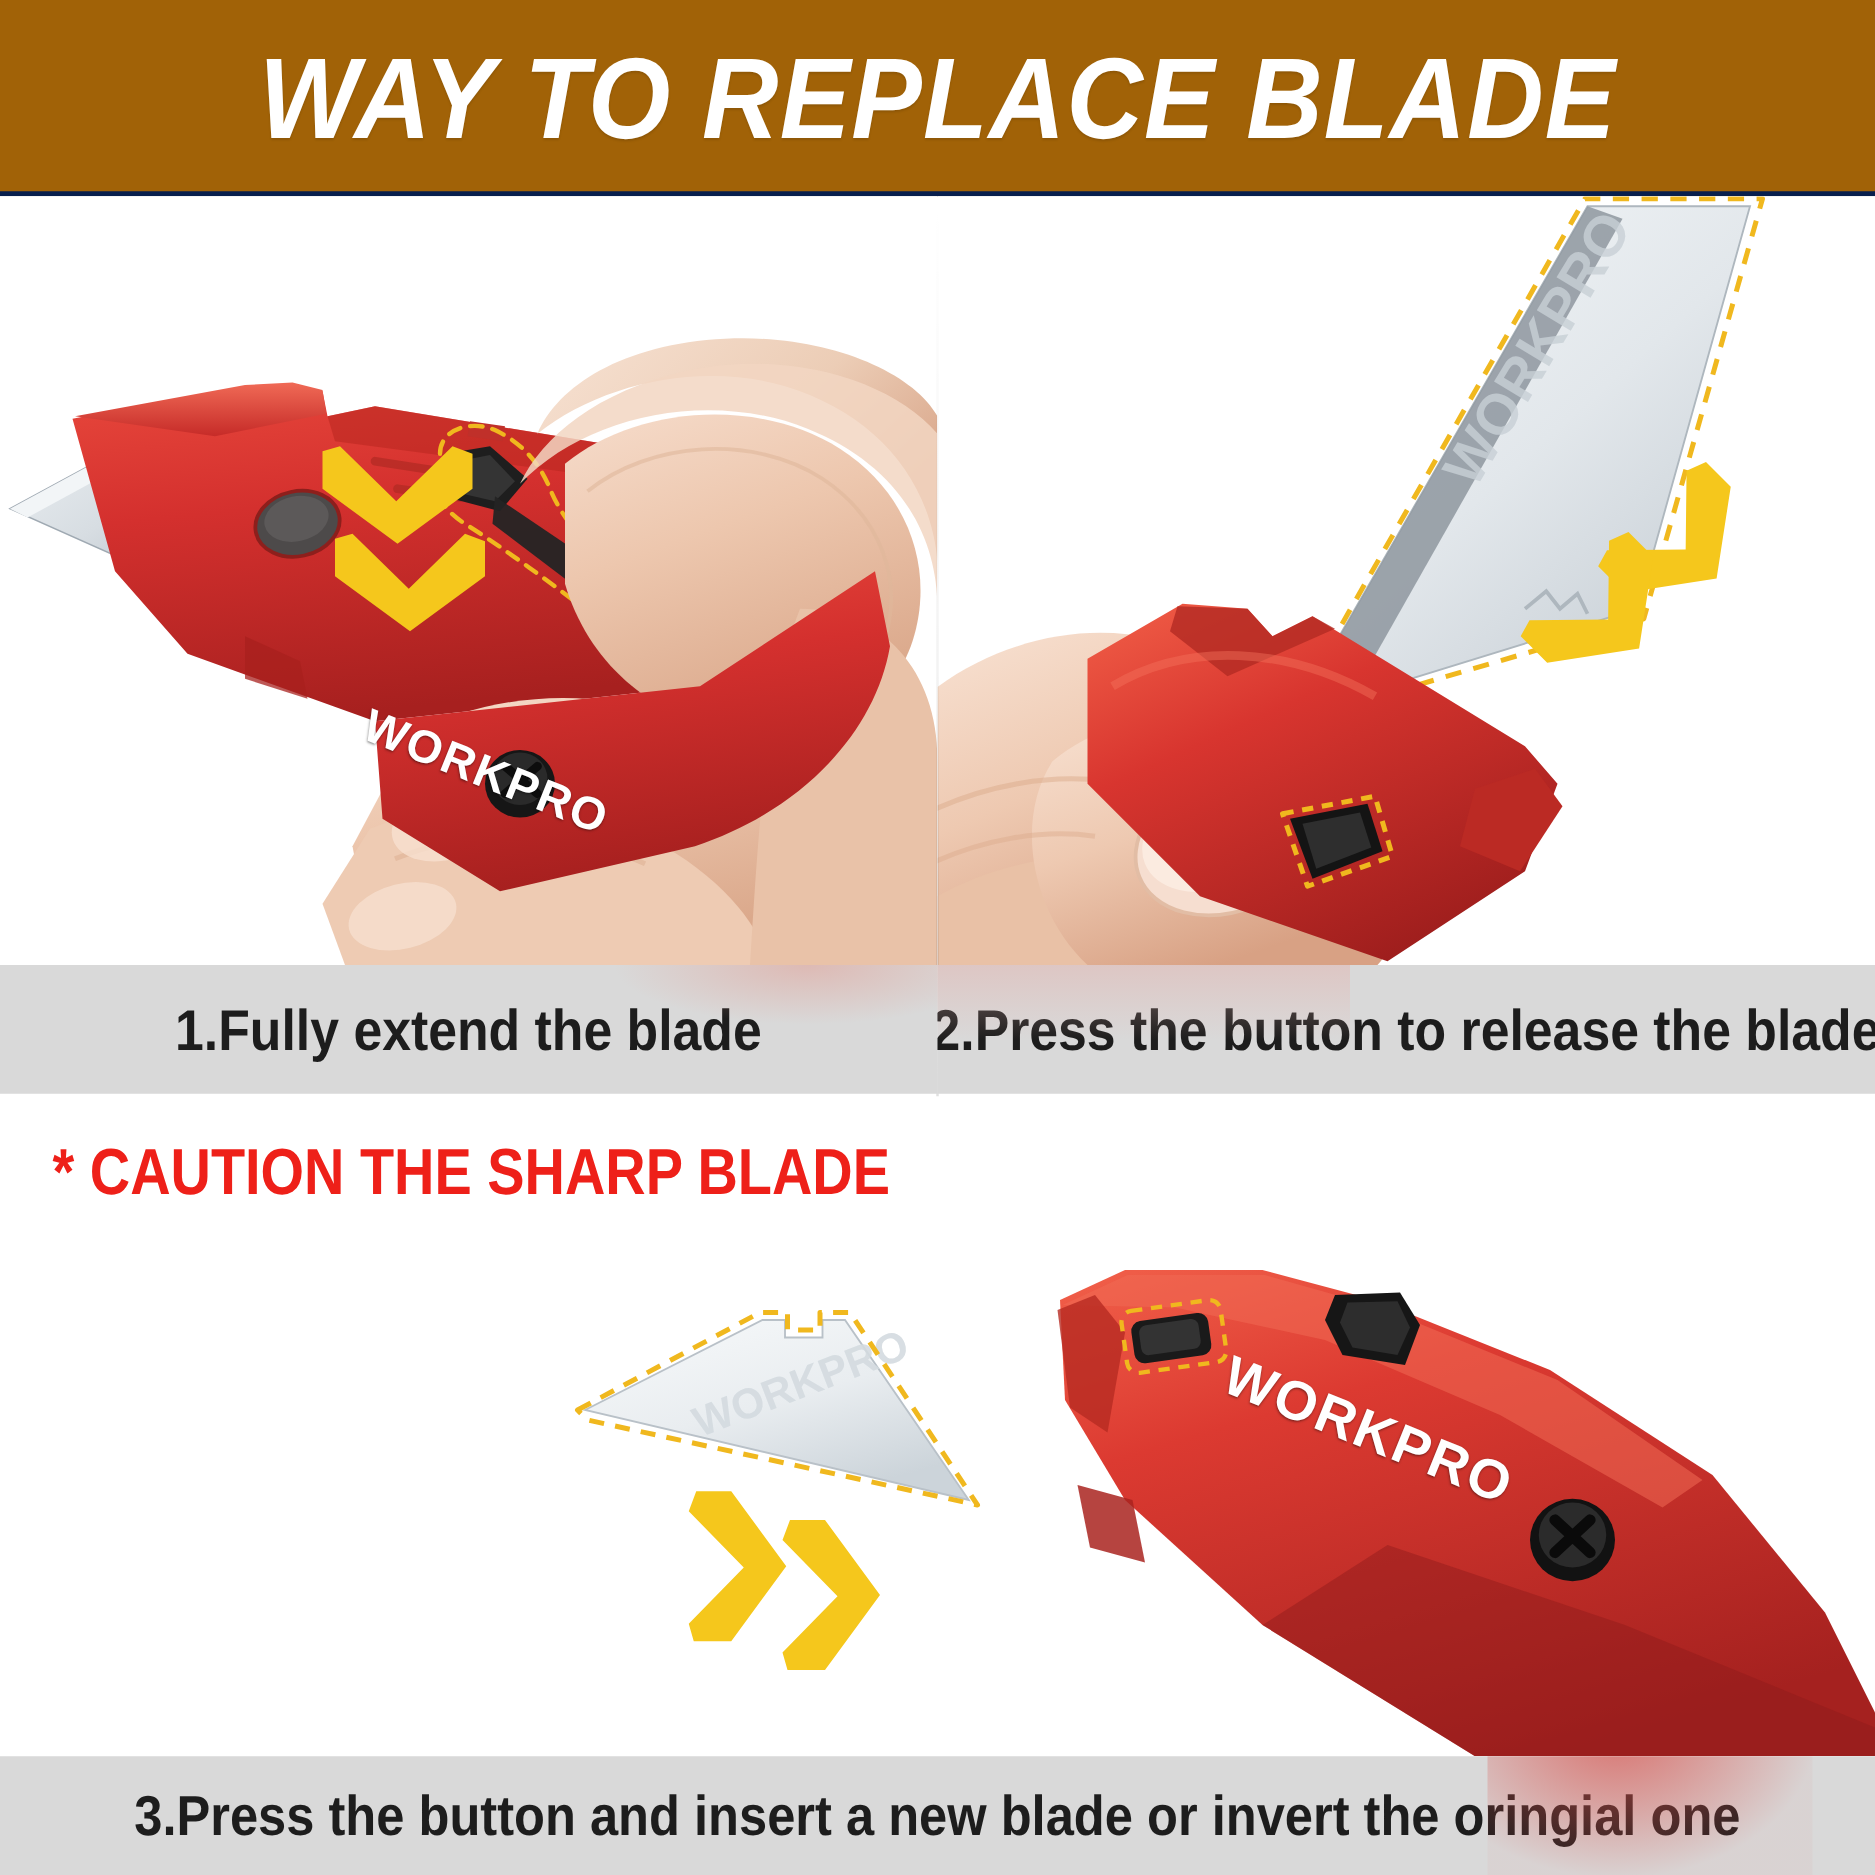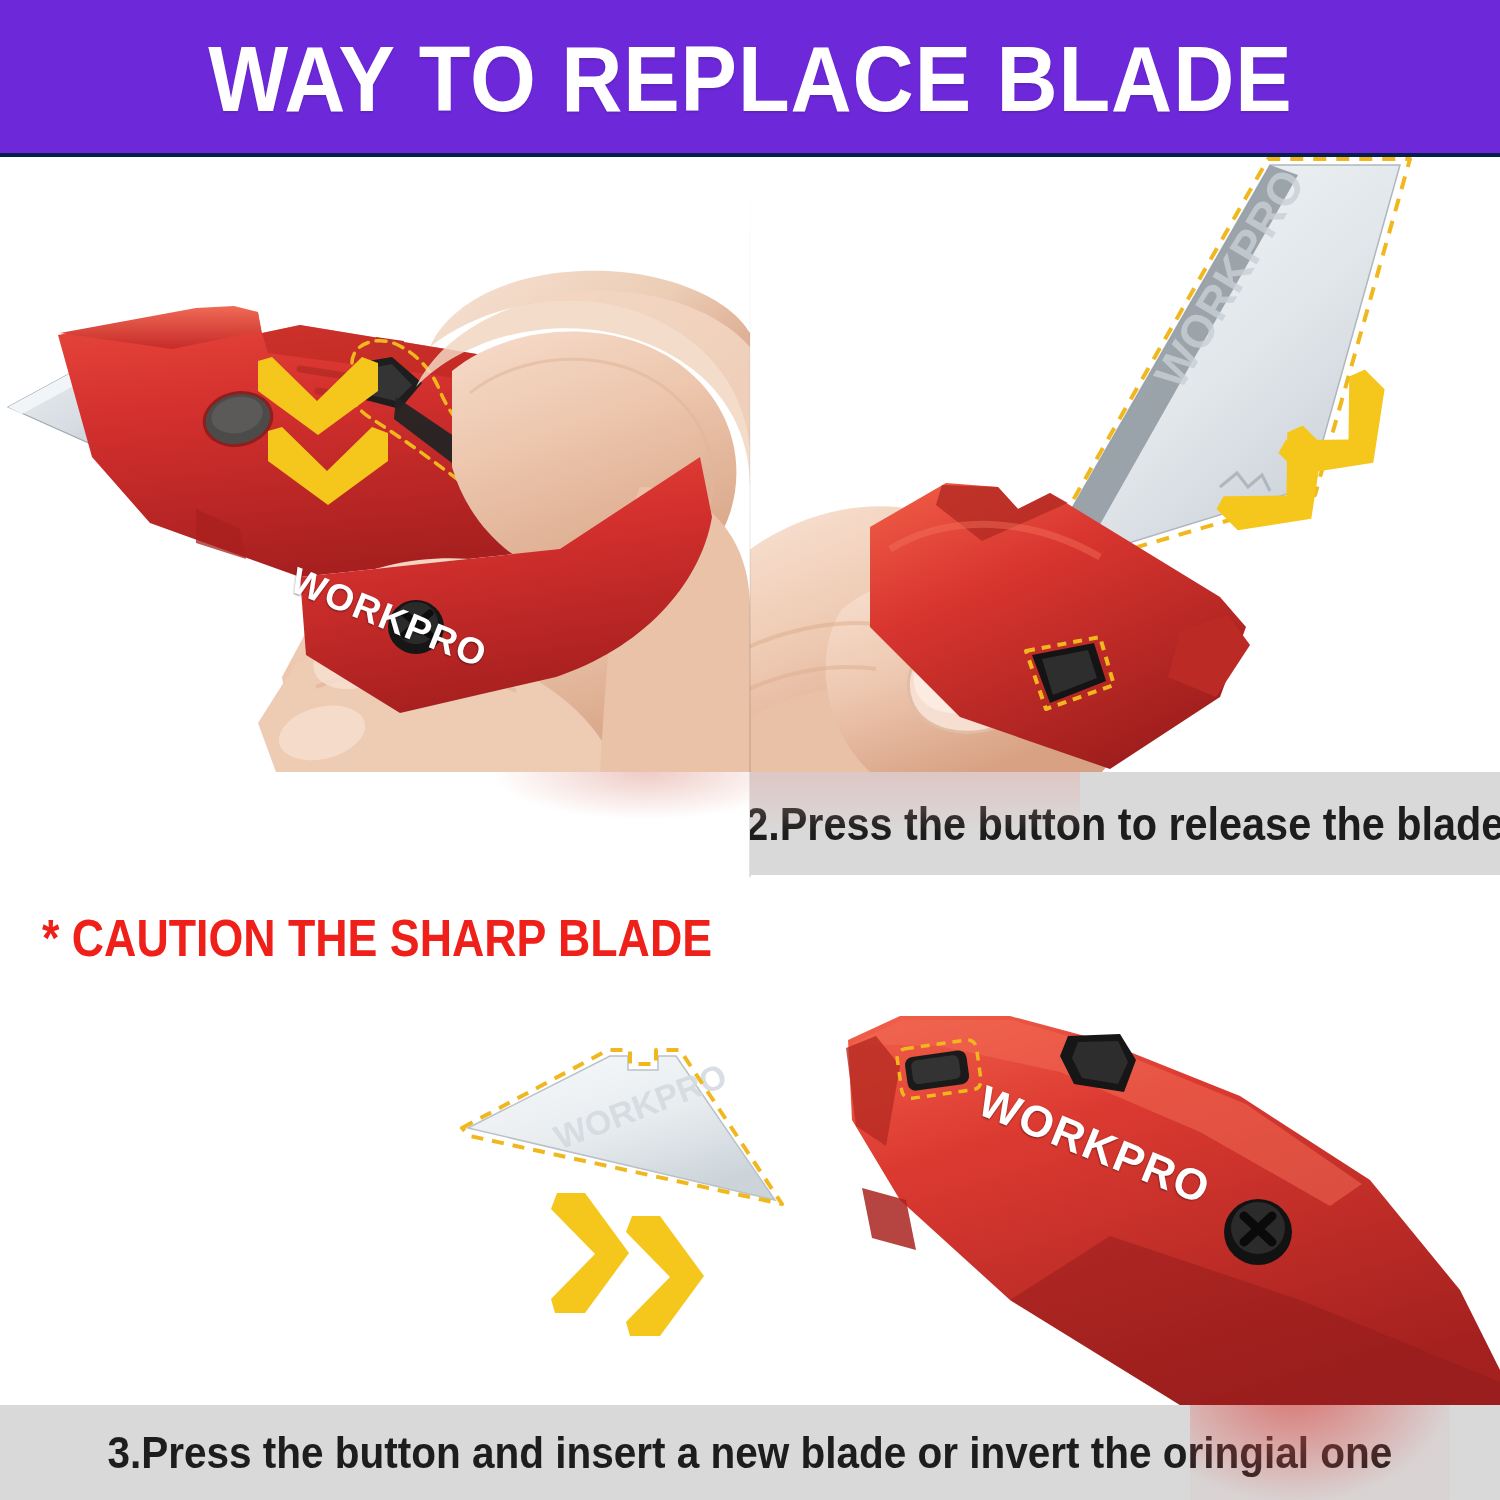--- a/index.html
+++ b/index.html
@@ -7,22 +7,22 @@
     width:1500px;height:1500px;
     background:#ffffff;
     font-family:"Liberation Sans", sans-serif;
     overflow:hidden;
   }
   .page{position:relative;width:1500px;height:1500px;background:#fff;}
 
   
   .header{
     position:absolute;left:0;top:0;width:1500px;height:157px;
-    background:#6d28d9;
-    display:flex;align-items:center;justify-content:center;
+    background:#a16207;
+    display:flex;align-items:center;justify-content:center;font-style:italic;
   }
   .header-title{
     color:#ffffff;
     font-size:92px;
     font-weight:bold;
     letter-spacing:1px;
     transform:scaleX(0.92);
     font-family:"Liberation Sans", sans-serif;
     line-height:1;
     white-space:nowrap;
@@ -308,20 +308,23 @@
       <div class="chev" style="left:468px;top:296px;">
         <svg width="130" height="78" viewBox="0 0 130 78" style="transform:rotate(-45deg);">
           <polygon points="6,4 20,0 65,44 110,0 126,6 126,34 66,78 6,34" fill="#f5c71c"></polygon>
         </svg>
       </div>
     </div>
   </div>
 
   <div class="panel-seam"></div>
 
+  <div class="caption-band c1">
+    <div class="caption-text">1.Fully extend the blade</div>
+  </div>
   <div class="caption-band c2">
     <div class="caption-text">2.Press the button to release the blade</div>
   </div>
   <div class="band-bleed bleed-1"></div>
   <div class="band-bleed bleed-2"></div>
 
   <div class="caution">* CAUTION THE SHARP BLADE</div>
 
   <div class="row-bottom">
     <svg width="1500" height="405" viewBox="0 0 1500 405">

